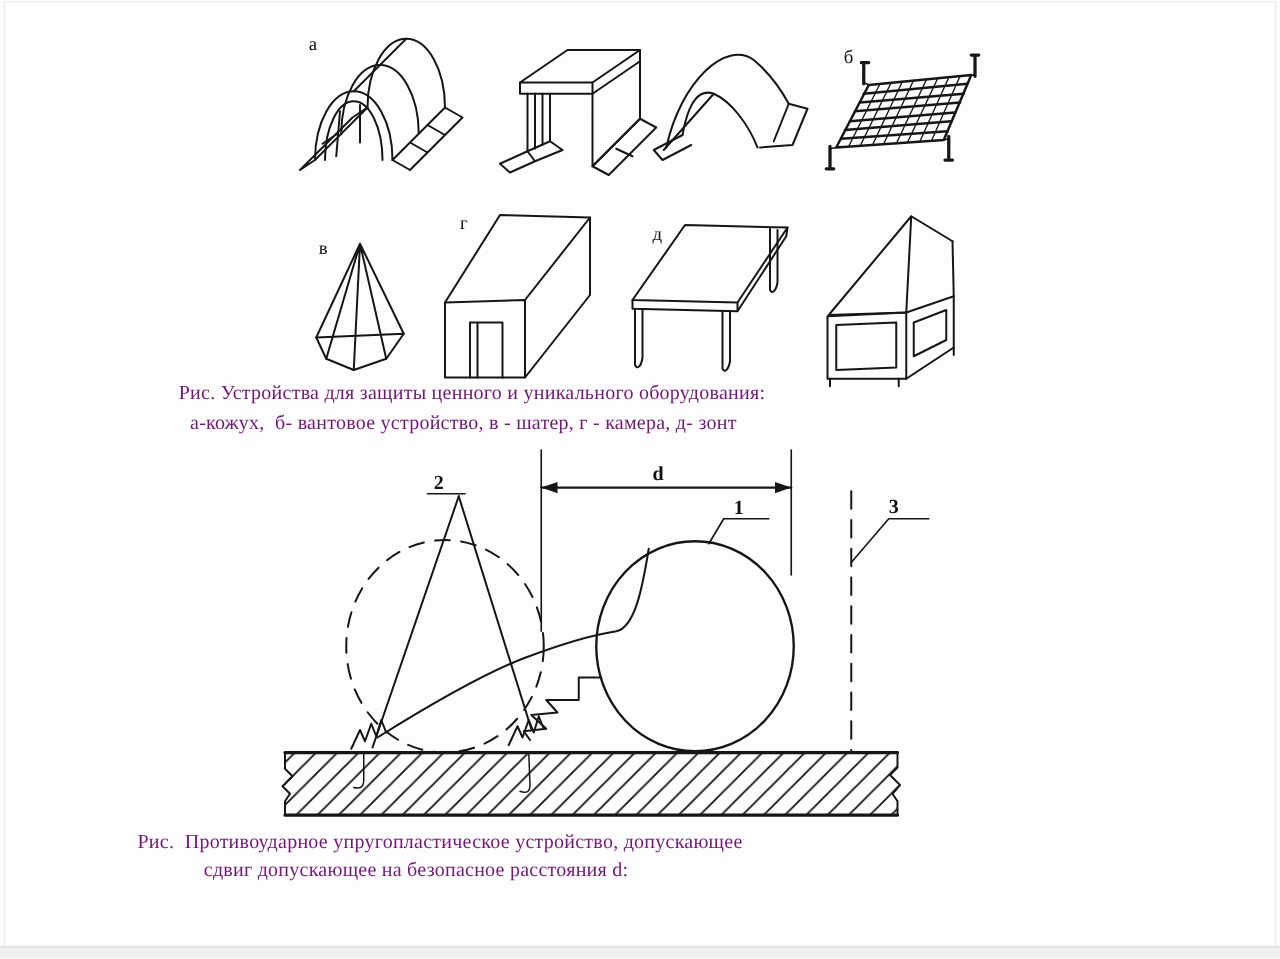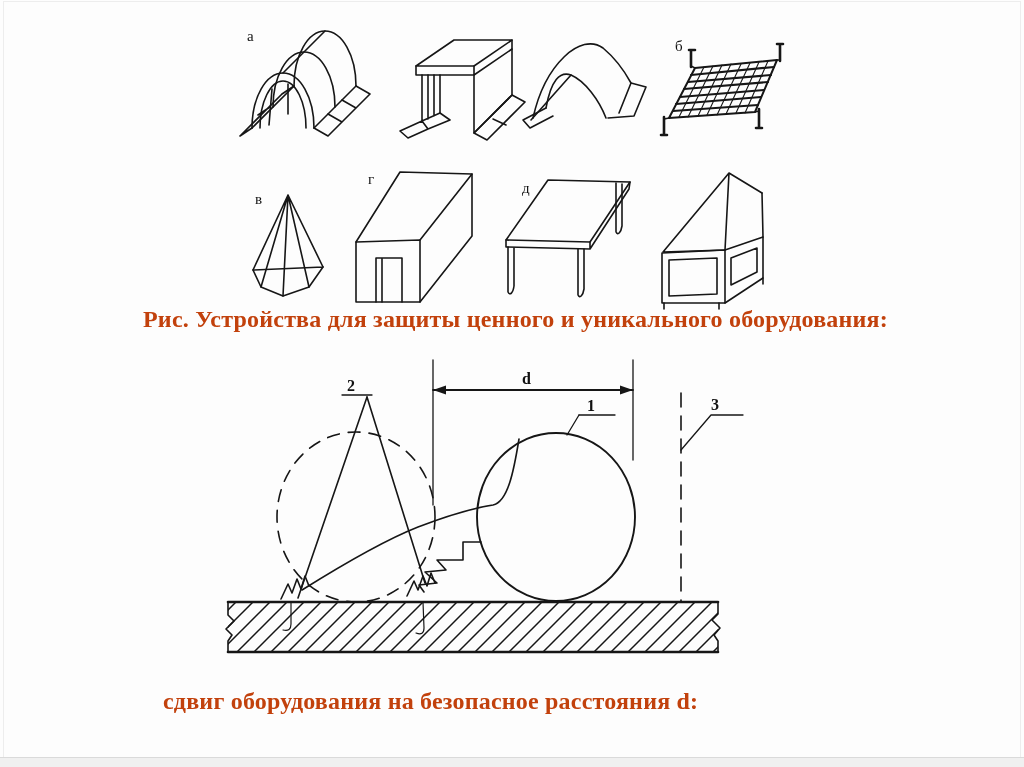--- a/index.html
+++ b/index.html
@@ -5,21 +5,21 @@
   html,body{margin:0;padding:0;background:#ffffff;}
   .slide{position:relative;width:1024px;height:767px;background:#fdfdfd;overflow:hidden;
          font-family:"Liberation Serif", serif;color:#111;}
   .frame{position:absolute;left:3px;top:1px;right:3px;bottom:9px;border:1px solid #ededed;pointer-events:none;}
   .bottom-bar{position:absolute;left:0;right:0;bottom:0;height:9px;background:#f0f0f0;border-top:1px solid #dadada;}
   .art{position:absolute;}
   .art path,.art line,.art ellipse,.art polyline,.art rect.edge{stroke:#161616;fill:none;stroke-linecap:round;stroke-linejoin:round;}
   .art .fill{fill:#161616;stroke:none;}
   .art text{fill:#111;stroke:none;font-family:"Liberation Serif",serif;font-weight:bold;font-size:16px;}
   .fig-label{position:absolute;font:15px "Liberation Serif",serif;color:#111;}
-  .cap{position:absolute;white-space:nowrap;font-weight:bold;font-size:24px;letter-spacing:.2px;color:#c2410c;}
+  .cap{position:absolute;white-space:nowrap;font-weight:normal;font-size:16px;letter-spacing:.2px;color:#701a75;}
 </style>
 </head>
 <body>
 
 <div class="slide">
   <div class="frame"></div>
 
   <svg class="art" style="left:238px;top:26px" width="155" height="122" viewBox="0 0 155 122" stroke-width="1.6">
     <path d="M14,102 A31,55 0 0 1 76,102"></path>
     <path d="M22,102 A23,47 0 0 1 68,102"></path>
@@ -94,20 +94,21 @@
     <path d="M9,135 L9,141 M64,135 L64,141 M108,110 L108,116"></path>
   </svg>
 
   <span class="fig-label" style="left:247px;top:28px">а</span>
   <span class="fig-label" style="left:675px;top:38px">б</span>
   <span class="fig-label" style="left:255px;top:191px">в</span>
   <span class="fig-label" style="left:368px;top:171px">г</span>
   <span class="fig-label" style="left:522px;top:180px">д</span>
 
   <div class="cap" style="left:143px;top:306px">Рис. Устройства для защиты ценного и уникального оборудования:</div>
+  <div class="cap" style="left:152px;top:330px">а-кожух,&nbsp; б- вантовое устройство, в - шатер, г - камера, д- зонт</div>
 
   <svg class="art" style="left:225px;top:358px" width="520" height="300" viewBox="0 0 520 300" stroke-width="1.6">
     <defs>
       <pattern id="hatch" width="17" height="17" patternUnits="userSpaceOnUse">
         <path d="M0,17 L17,0 M-4.25,4.25 L4.25,-4.25 M12.75,21.25 L21.25,12.75" stroke="#161616" stroke-width="1.5"></path>
       </pattern>
     </defs>
 
     <g>
       <rect x="3" y="244" width="490" height="50" fill="url(#hatch)" stroke="none"></rect>
@@ -149,16 +150,17 @@
       <path d="M198,244 L199,270 Q199,278 191,275" stroke-width="1.2"></path>
     </g>
 
     <g>
       <text x="362" y="53">1</text>
       <path d="M354,57 L390,57" stroke-width="1.3"></path>
       <path d="M354,57 L342,77" stroke-width="1.3"></path>
     </g>
   </svg>
 
-  <div class="cap" style="left:163px;top:688px">сдвиг оборудования на безопасное расстояния d:</div>
+  <div class="cap" style="left:110px;top:665px">Рис.&nbsp; Противоударное упругопластическое устройство, допускающее</div>
+  <div class="cap" style="left:163px;top:688px">сдвиг допускающее на безопасное расстояния d:</div>
 
   <div class="bottom-bar"></div>
 </div>
 
 </body></html>

